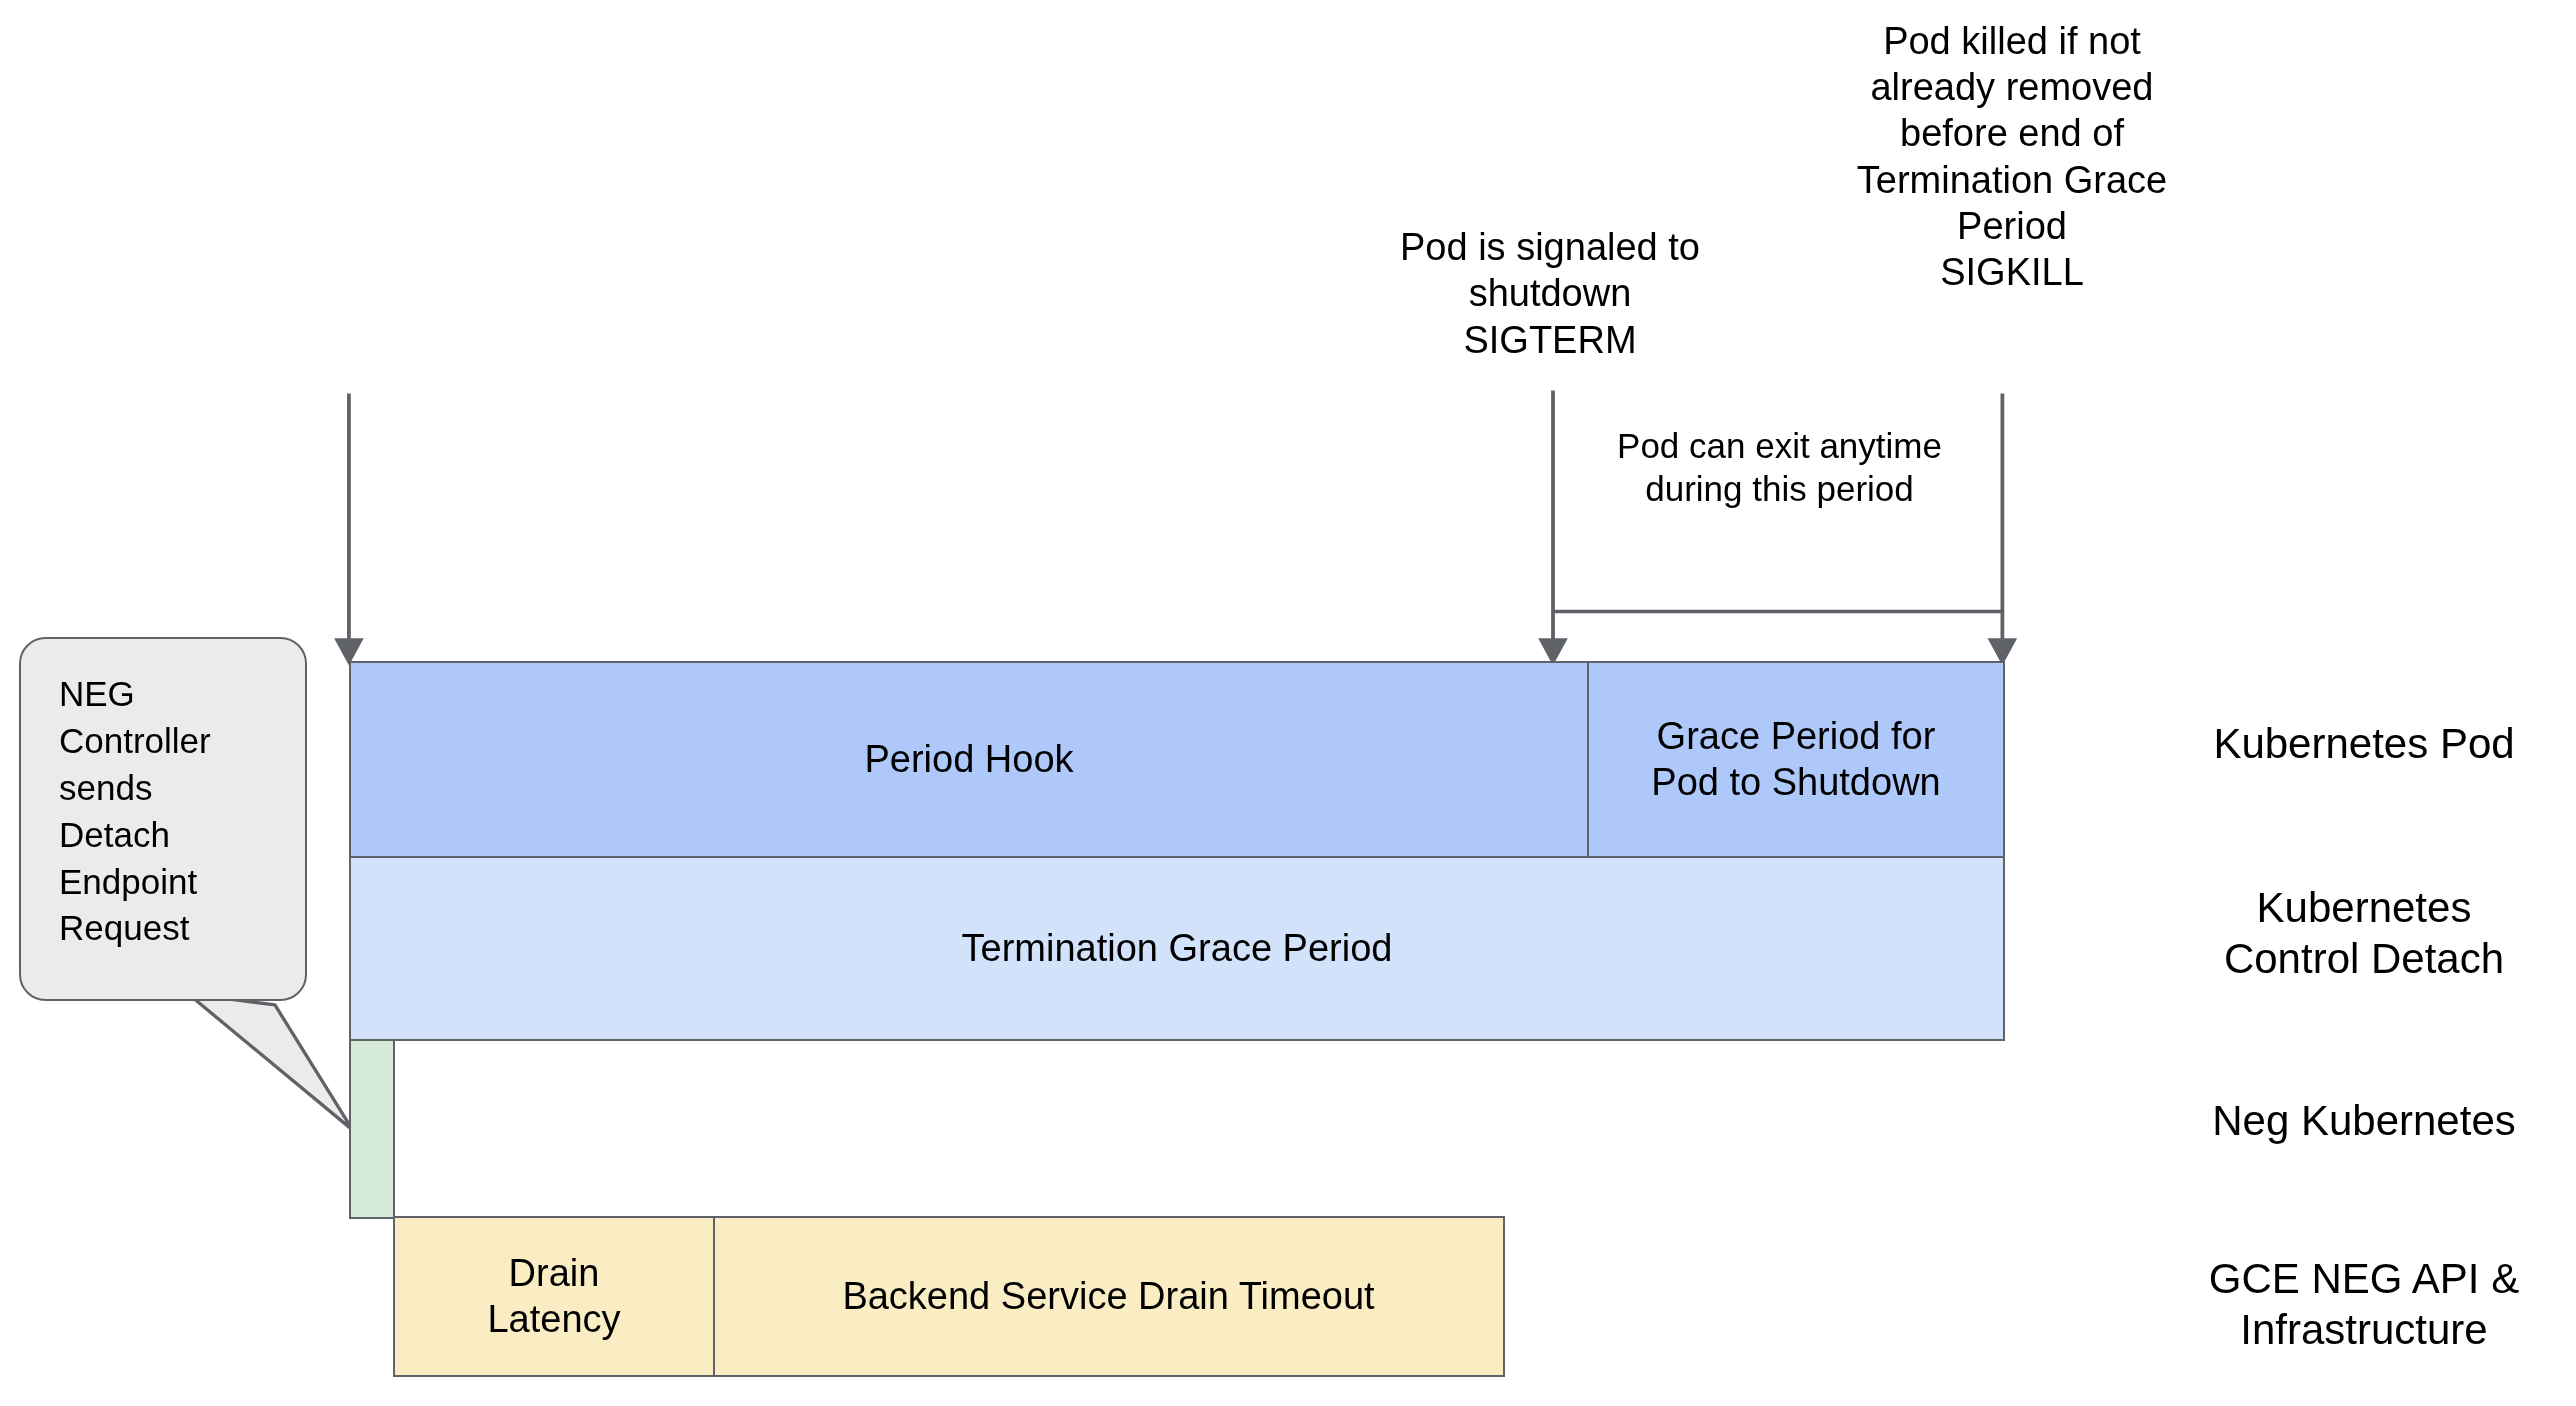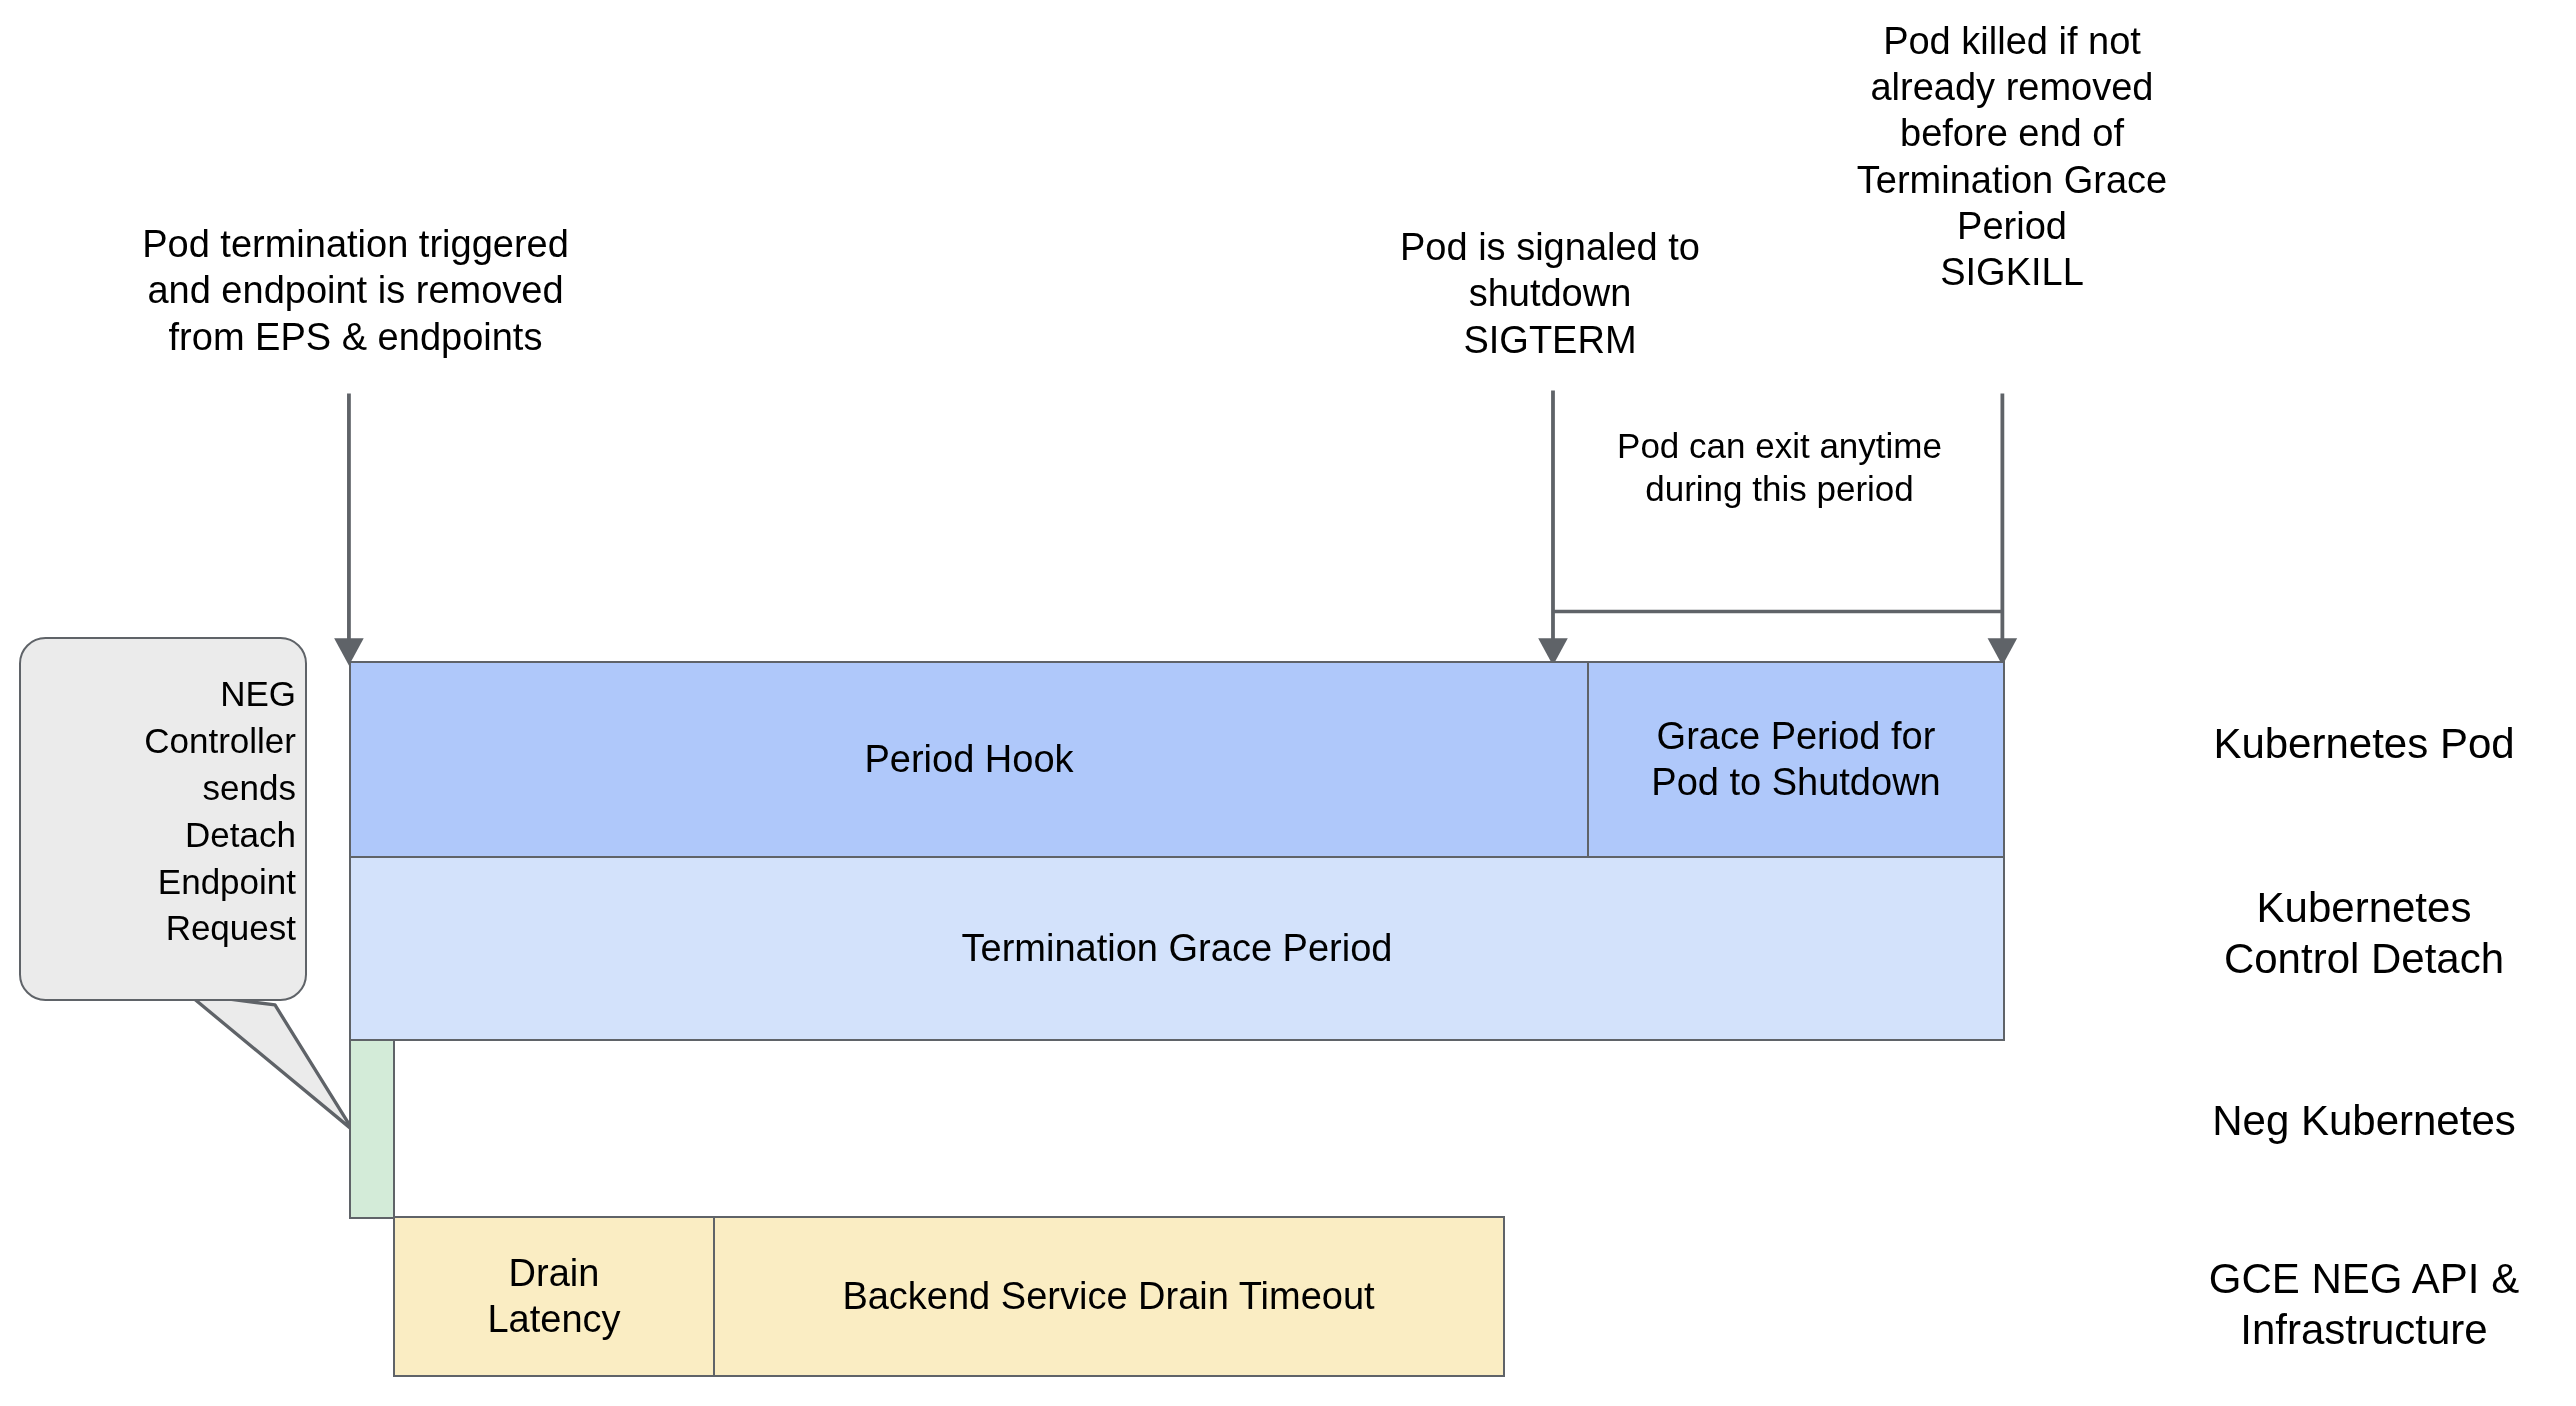--- a/index.html
+++ b/index.html
@@ -88,42 +88,39 @@
 
     <line x1="1638" y1="412" x2="1638" y2="686" stroke="#5f6368" stroke-width="4" marker-end="url(#arrowhead)"></line>
 
     <line x1="2112" y1="415" x2="2112" y2="686" stroke="#5f6368" stroke-width="4" marker-end="url(#arrowhead)"></line>
 
     <line x1="1638" y1="645" x2="2112" y2="645" stroke="#5f6368" stroke-width="3.5"></line>
 
     <path d="M 198 1048 L 372 1192 L 290 1060 Z" fill="#ebebeb" stroke="#5f6368" stroke-width="3.5" stroke-linejoin="round"></path>
   </svg>
 
-  <div class="anno" style="left:57px; top:213px; width:597px;">Pod termination triggered
-and endpoint is removed
-from EPS &amp; endpoints</div>
 
   <div class="anno" style="left:1280px; top:216px; width:540px;">Pod is signaled to
 shutdown
 SIGTERM</div>
 
   <div class="anno" style="left:1787px; top:9.5px; width:450px;">Pod killed if not
 already removed
 before end of
 Termination Grace
 Period
 SIGKILL</div>
 
   <div class="anno" style="left:1572px; top:417px; width:415px; font-size:35px;">Pod can exit anytime
 during this period</div>
 
   <div style="position:absolute; left:19px; top:637px; width:284px; height:360px;
               background:#ebebeb; border:2.8px solid #5f6368; border-radius:26.5px;">
   </div>
-  <div class="callout-text" style="left:59px; top:671px; width:237px;text-align:right;">NEG
+  <div class="callout-text" style="left:59px; top:671px; width:237px;">NEG
 Controller
 sends
 Detach
 Endpoint
 Request</div>
 
   <div class="bar" style="left:349px; top:661px; width:1240px; height:197px; background:#afc8fa;">
     <span class="bar-label">Period Hook</span>
   </div>
 

